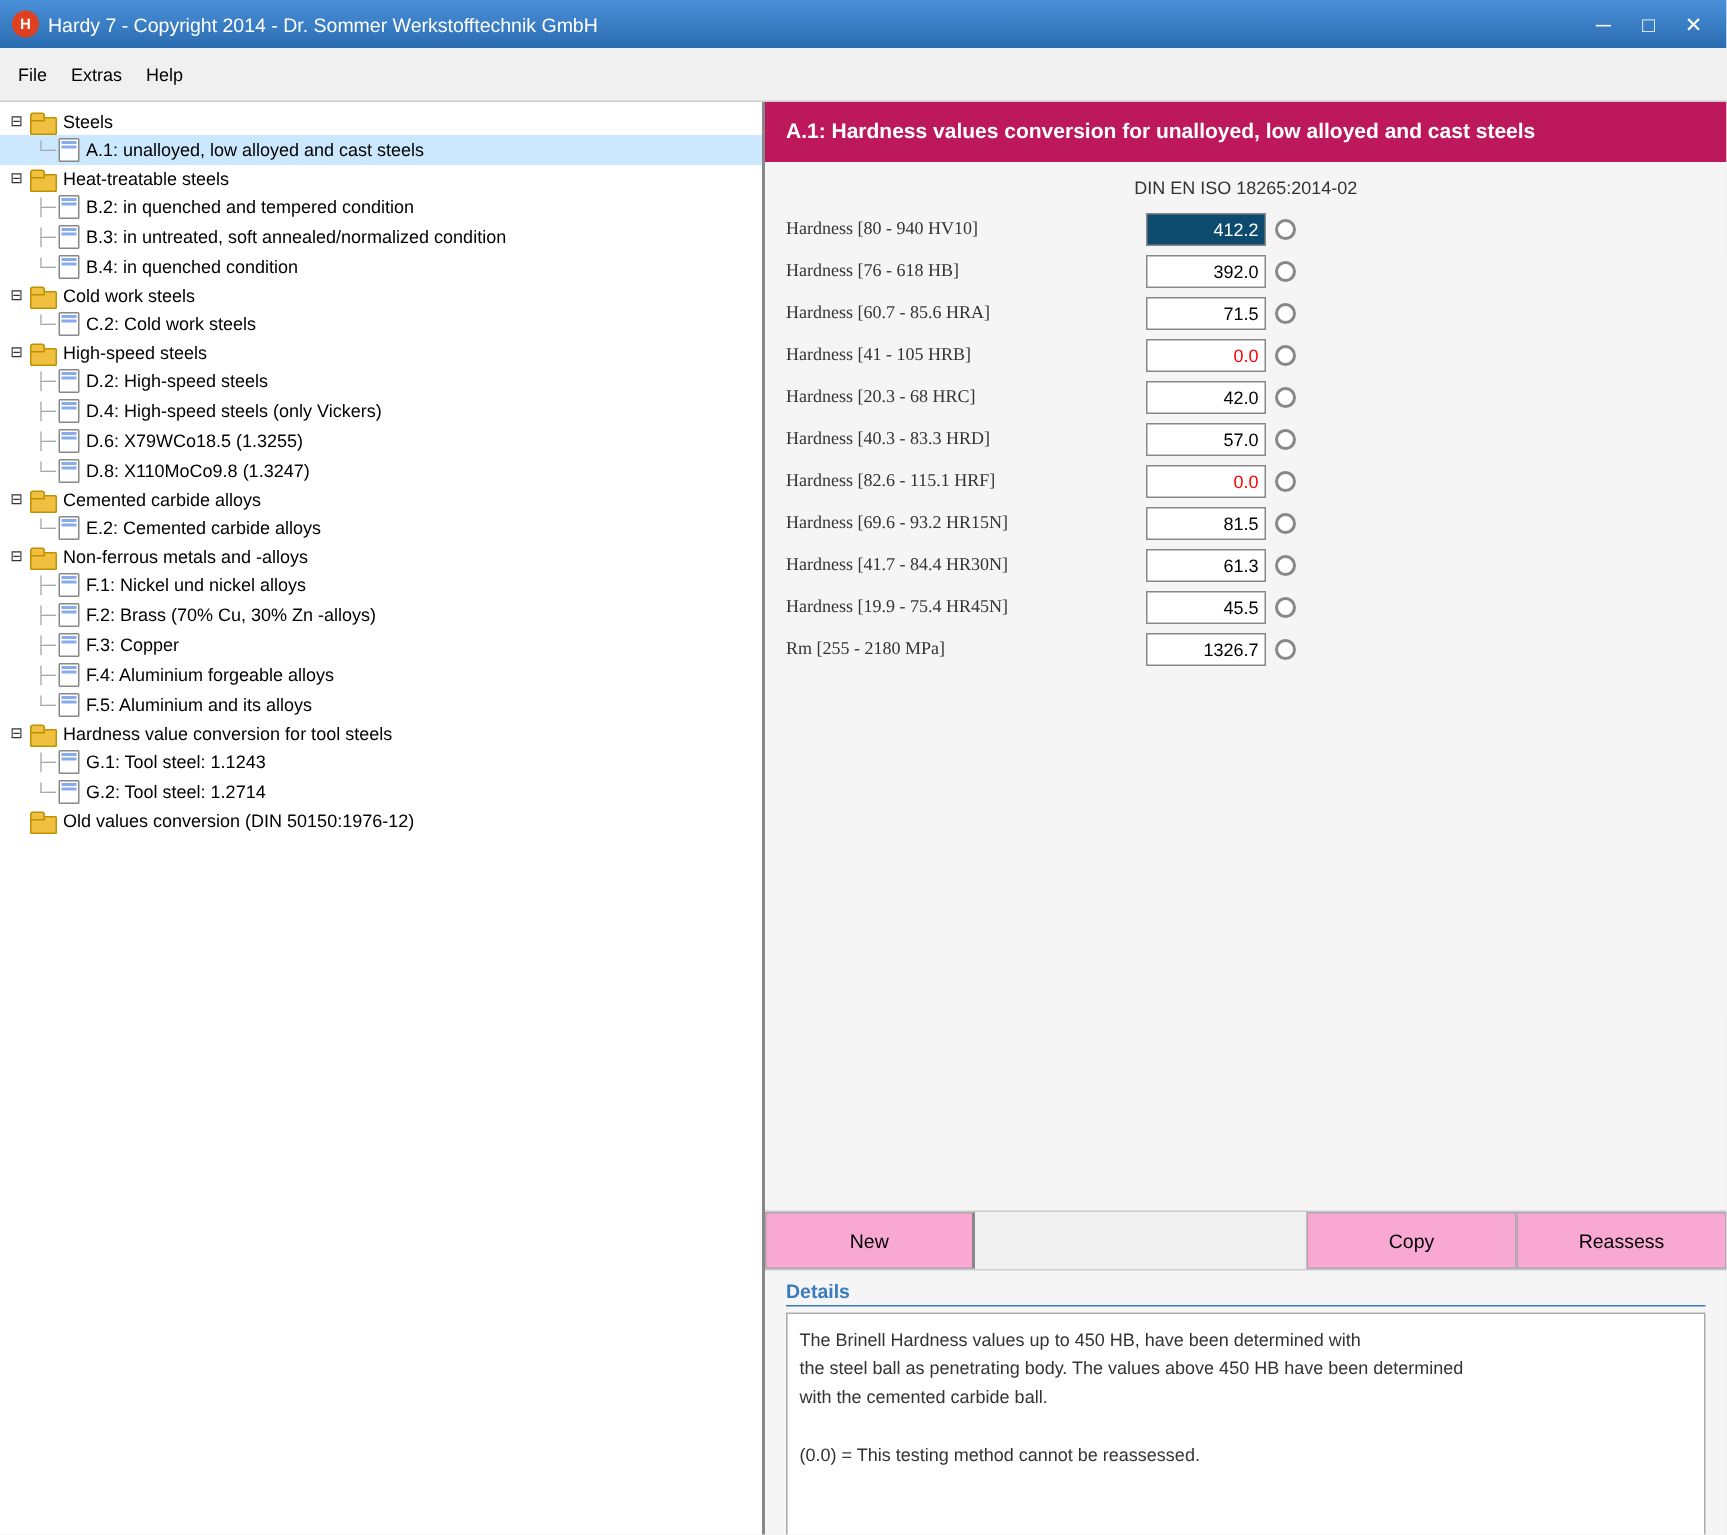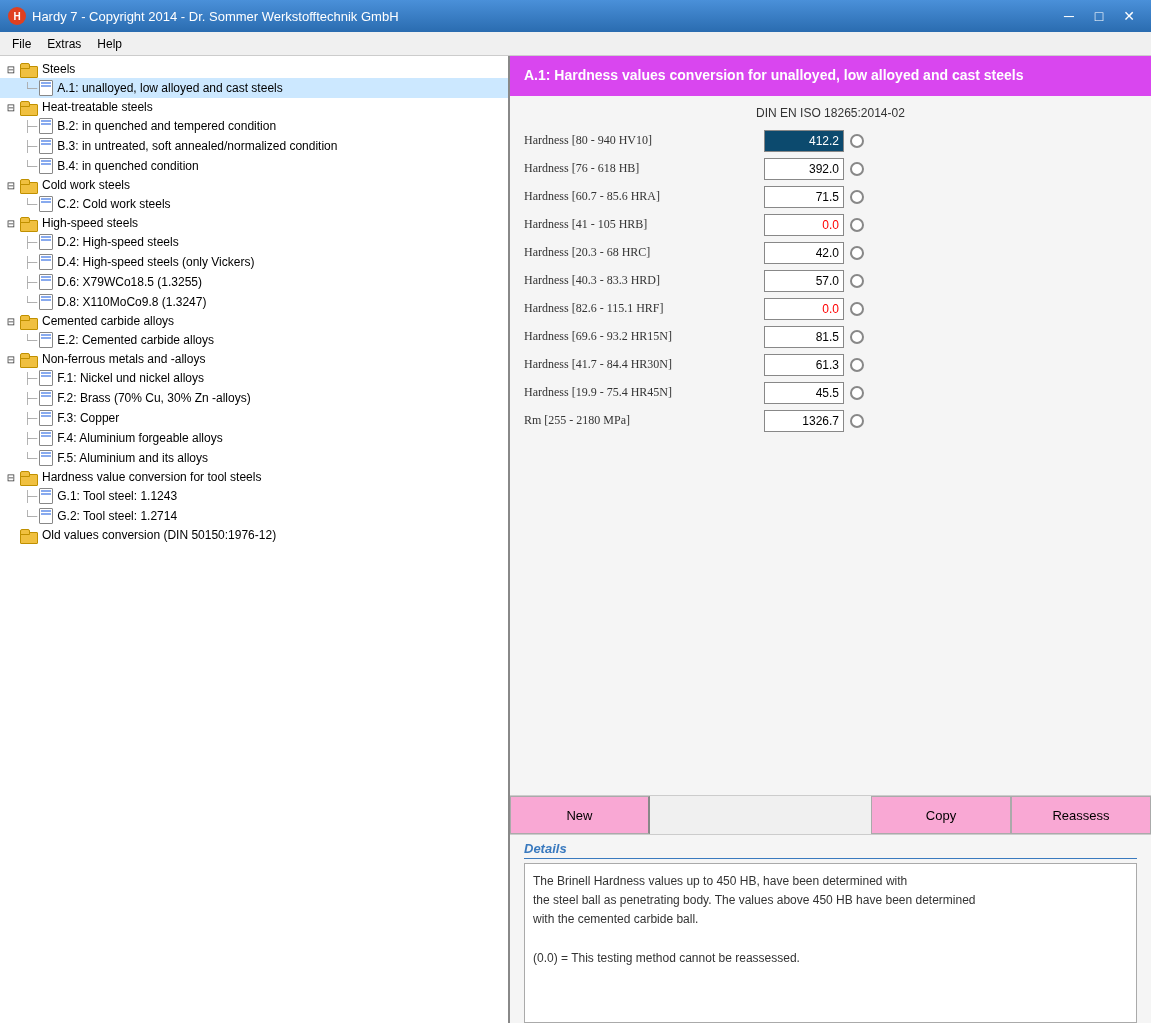--- a/index.html
+++ b/index.html
@@ -17,21 +17,21 @@
     }
     .title-bar-left { display: flex; align-items: center; gap: 6px; font-size: 13px; font-weight: 500; }
     .title-bar-icon { width: 18px; height: 18px; background: #e04020; border-radius: 50%; display: flex; align-items: center; justify-content: center; font-size: 10px; color: white; font-weight: bold; }
     .title-bar-controls { display: flex; gap: 2px; }
     .title-bar-btn { width: 28px; height: 22px; background: transparent; border: none; color: white; cursor: pointer; font-size: 14px; display: flex; align-items: center; justify-content: center; }
 
     
     .menu-bar {
       background: #f0f0f0;
       border-bottom: 1px solid #ccc;
-      height: 24px;
+      height: 36px;
       display: flex;
       align-items: center;
       padding: 0 4px;
     }
     .menu-item {
       padding: 2px 8px;
       cursor: pointer;
       font-size: 12px;
     }
 
@@ -137,21 +137,21 @@
     
     .right-panel {
       flex: 1;
       background: #f0f0f0;
       display: flex;
       flex-direction: column;
     }
 
     
     .content-header {
-      background: #d946ef;
+      background: #be185d;
       color: white;
       padding: 10px 14px;
       font-size: 14px;
       font-weight: bold;
       line-height: 1.4;
     }
 
     
     .content-body {
       flex: 1;
@@ -244,21 +244,20 @@
       border-top: 1px solid #ccc;
       padding: 6px 14px 0;
     }
     .details-title {
       color: #3a7abf;
       font-weight: bold;
       font-size: 13px;
       margin-bottom: 4px;
       border-bottom: 1px solid #3a7abf;
       padding-bottom: 2px;
-      font-style: italic;
     }
     .details-text-area {
       border: 1px solid #aaa;
       background: white;
       padding: 8px;
       font-size: 12px;
       color: #333;
       min-height: 160px;
       line-height: 1.6;
       margin-top: 4px;

